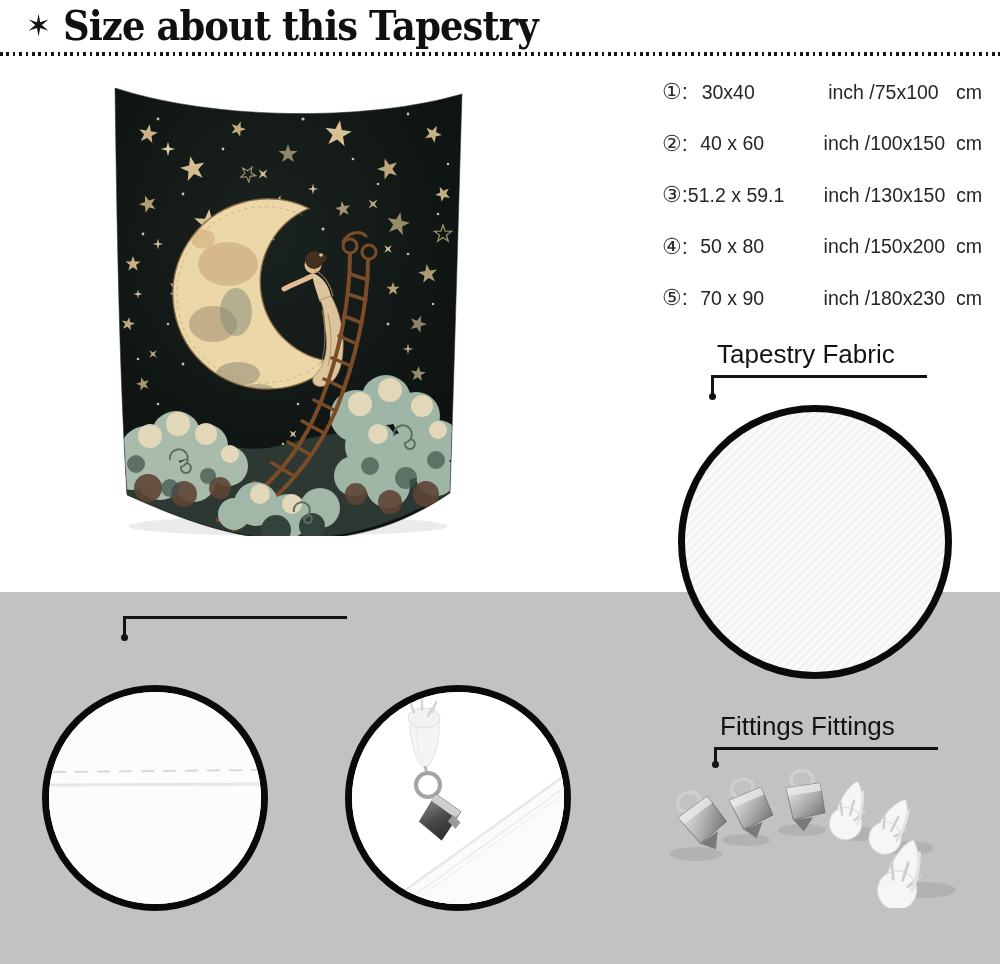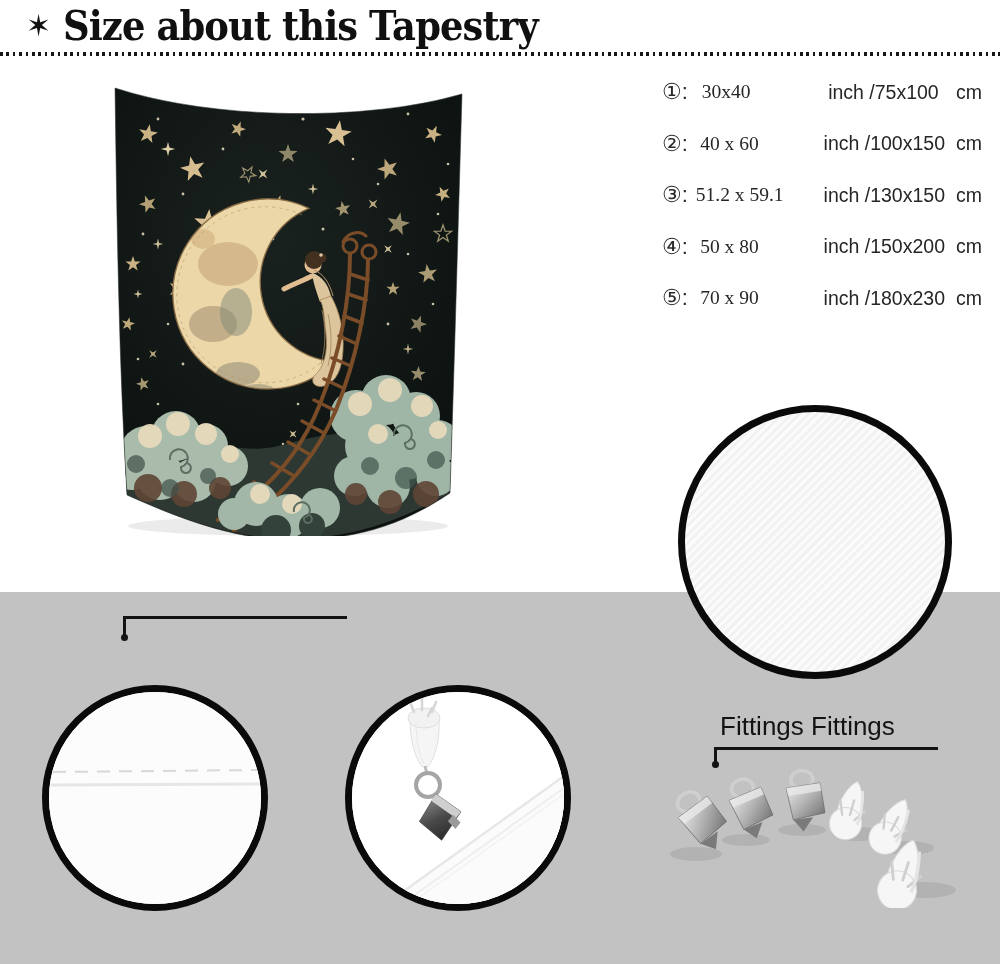--- a/index.html
+++ b/index.html
@@ -13,21 +13,21 @@
               font-size:41px;color:#101010;letter-spacing:-1px;transform:scaleX(.9);
               transform-origin:left center;white-space:nowrap;}
   .dotted-rule{position:absolute;left:0;top:52px;width:1000px;height:4px;
                background:repeating-linear-gradient(90deg,#161616 0 2.6px,transparent 2.6px 6.4px);}
 
   
   .size-list{position:absolute;left:662px;top:79px;width:320px;color:#262626;}
   .size-row{display:flex;align-items:center;height:26px;margin-bottom:25.5px;
             font-size:19.5px;white-space:nowrap;}
   .size-num{width:44px;font-size:22px;color:#2a2a2a;}
-  .size-inch{width:96px;font-family:Liberation Serif, serif;}
+  .size-inch{width:96px;}
   .size-unit{width:48px;margin-left:40px;}
   .size-cm{width:78px;text-align:left;}
   .size-cmu{margin-left:11px;}
 
   
   .sec-label{position:absolute;font-size:26px;color:#131313;
              border-bottom:3px solid #131313;padding:0 0 5px 6px;white-space:nowrap;}
   .leader{position:absolute;left:0;top:100%;width:3px;height:20px;background:#131313;}
   .leader::after{content:"";position:absolute;left:-2px;bottom:-5px;width:7px;height:7px;
                  border-radius:50%;background:#131313;}
@@ -294,20 +294,24 @@
     </div>
     <div class="size-row">
       <span class="size-num">⑤:</span>
       <span class="size-inch">70 x 90</span>
       <span class="size-unit">inch /</span>
       <span class="size-cm">180x230</span>
       <span class="size-cmu">cm</span>
     </div>
   </div>
 
+  <div class="sec-label" style="left:711px;top:339px;width:210px">
+    <span>Tapestry Fabric</span>
+    <span class="leader"></span>
+  </div>
   <div class="round fabric-circle"></div>
 
   <div class="sec-label" style="left:123px;top:611px;width:218px">
     <span class="leader"></span>
   </div>
 
   <div class="round detail-circle-1">
     <svg viewBox="0 0 212 212" aria-hidden="true">
       <rect width="212" height="212" fill="#fcfcfc"></rect>
       <line x1="4" y1="80" x2="208" y2="78" stroke="#d8d8d8" stroke-width="2" stroke-dasharray="13 9"></line>

